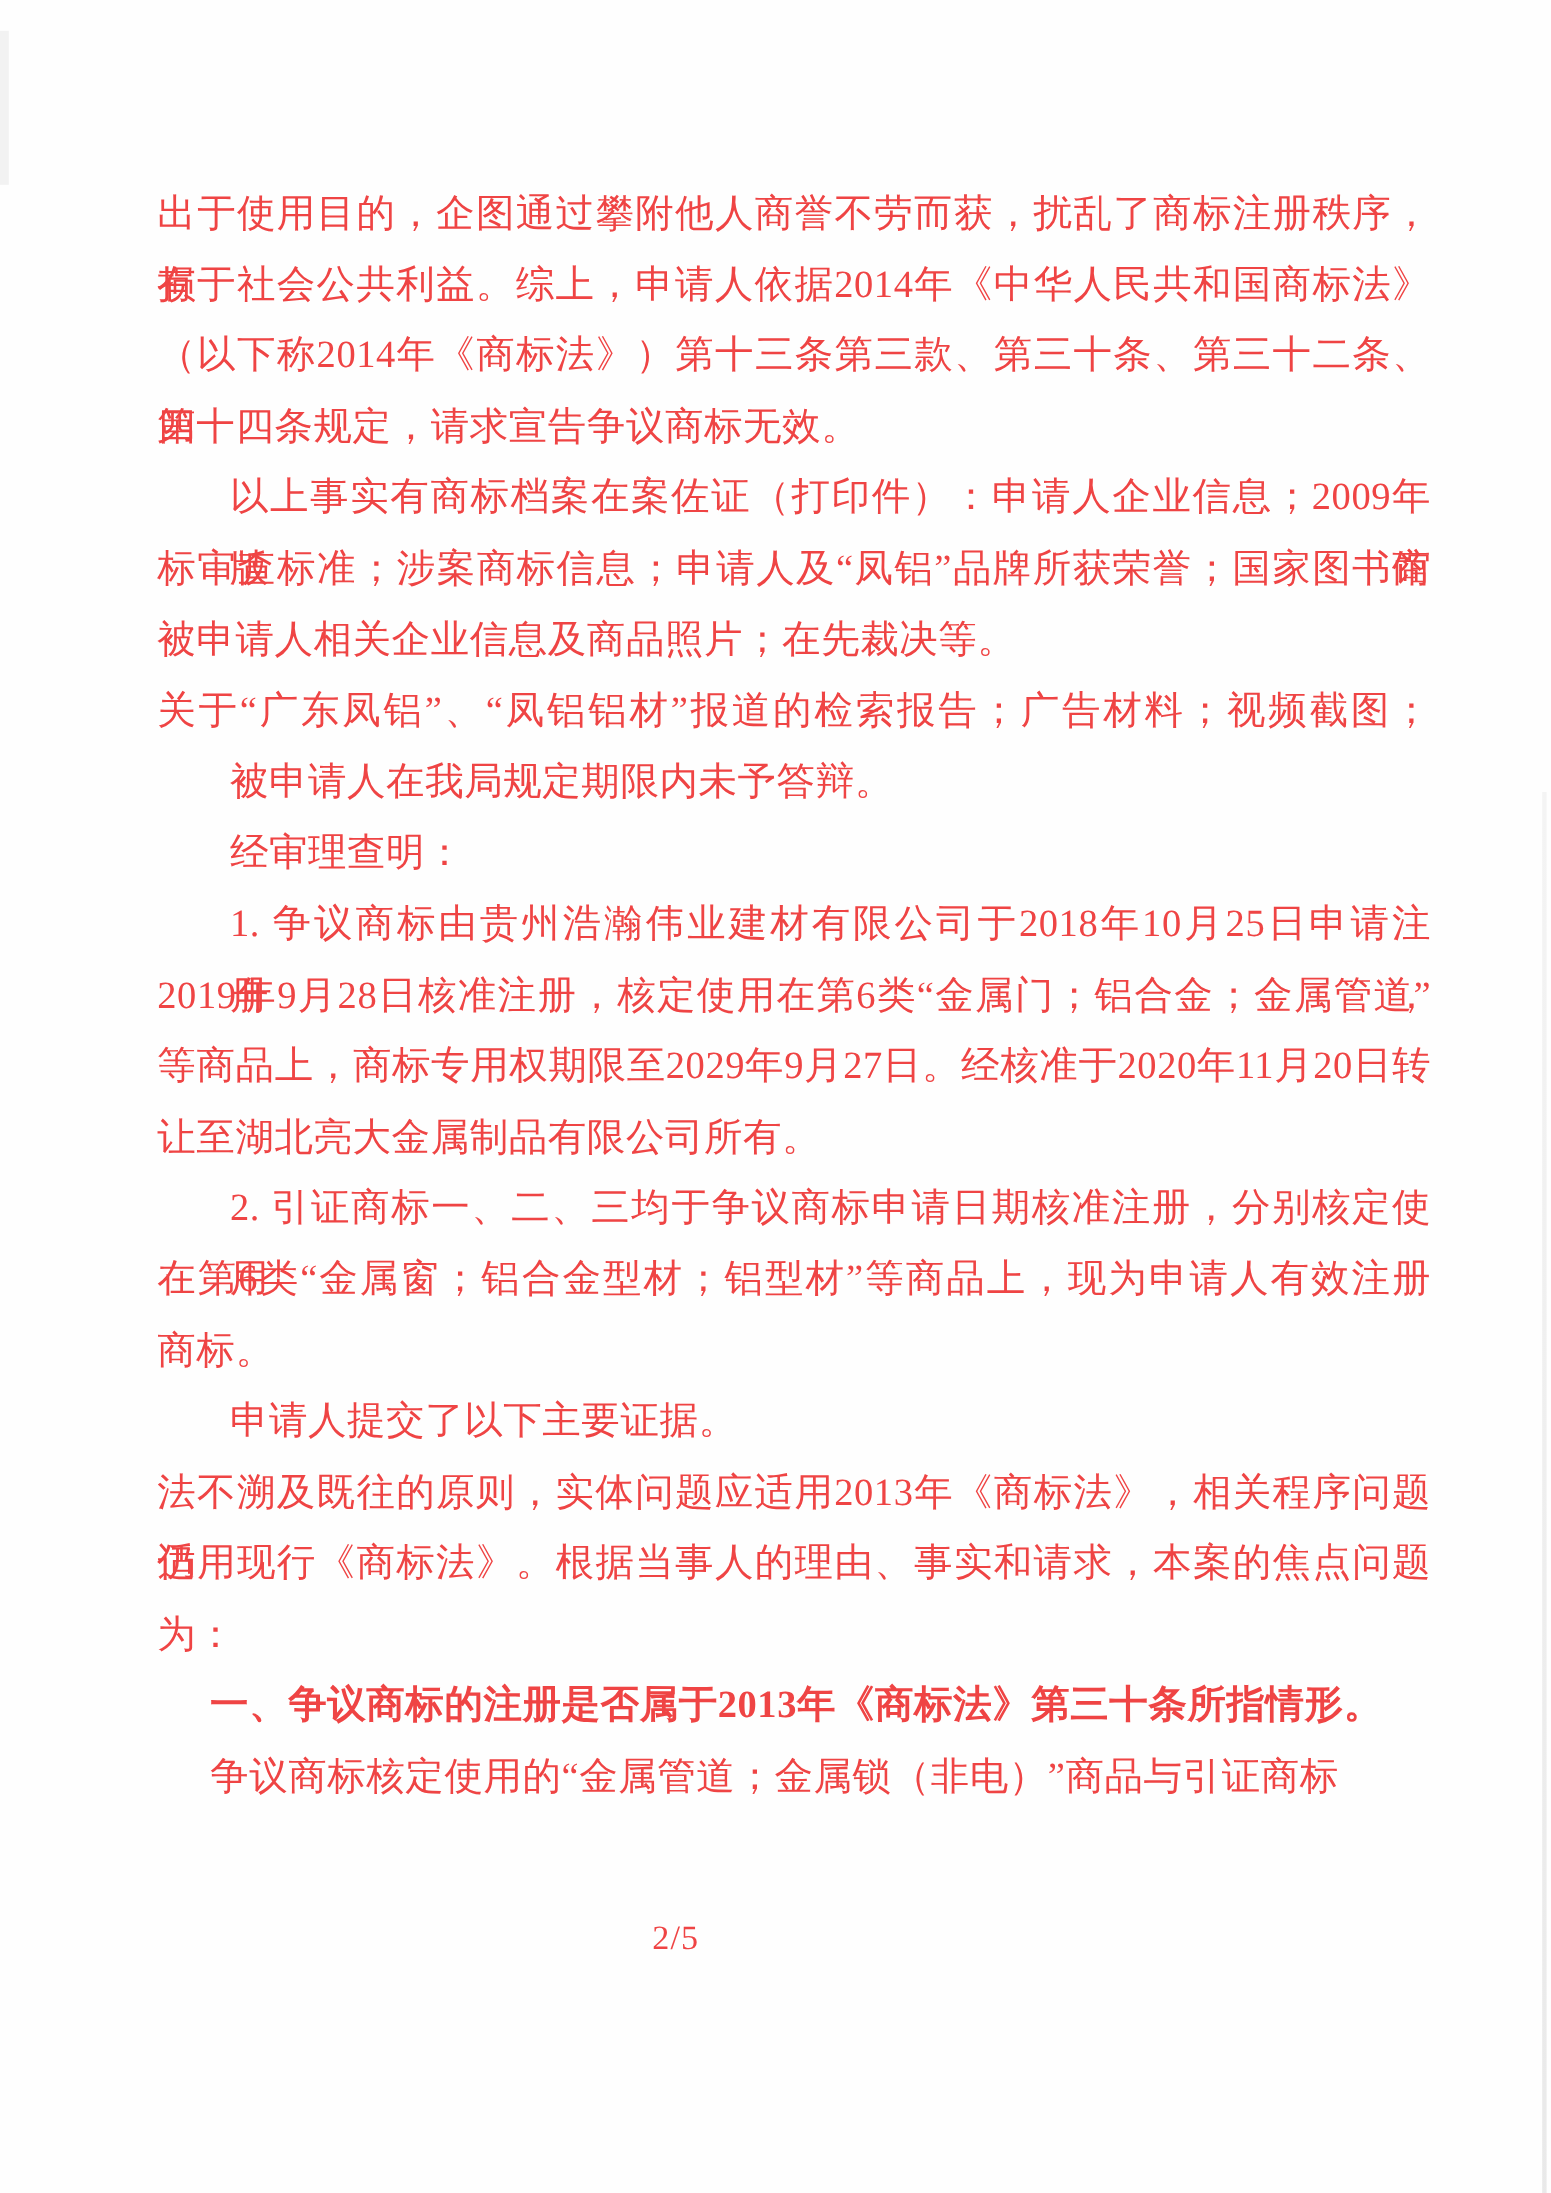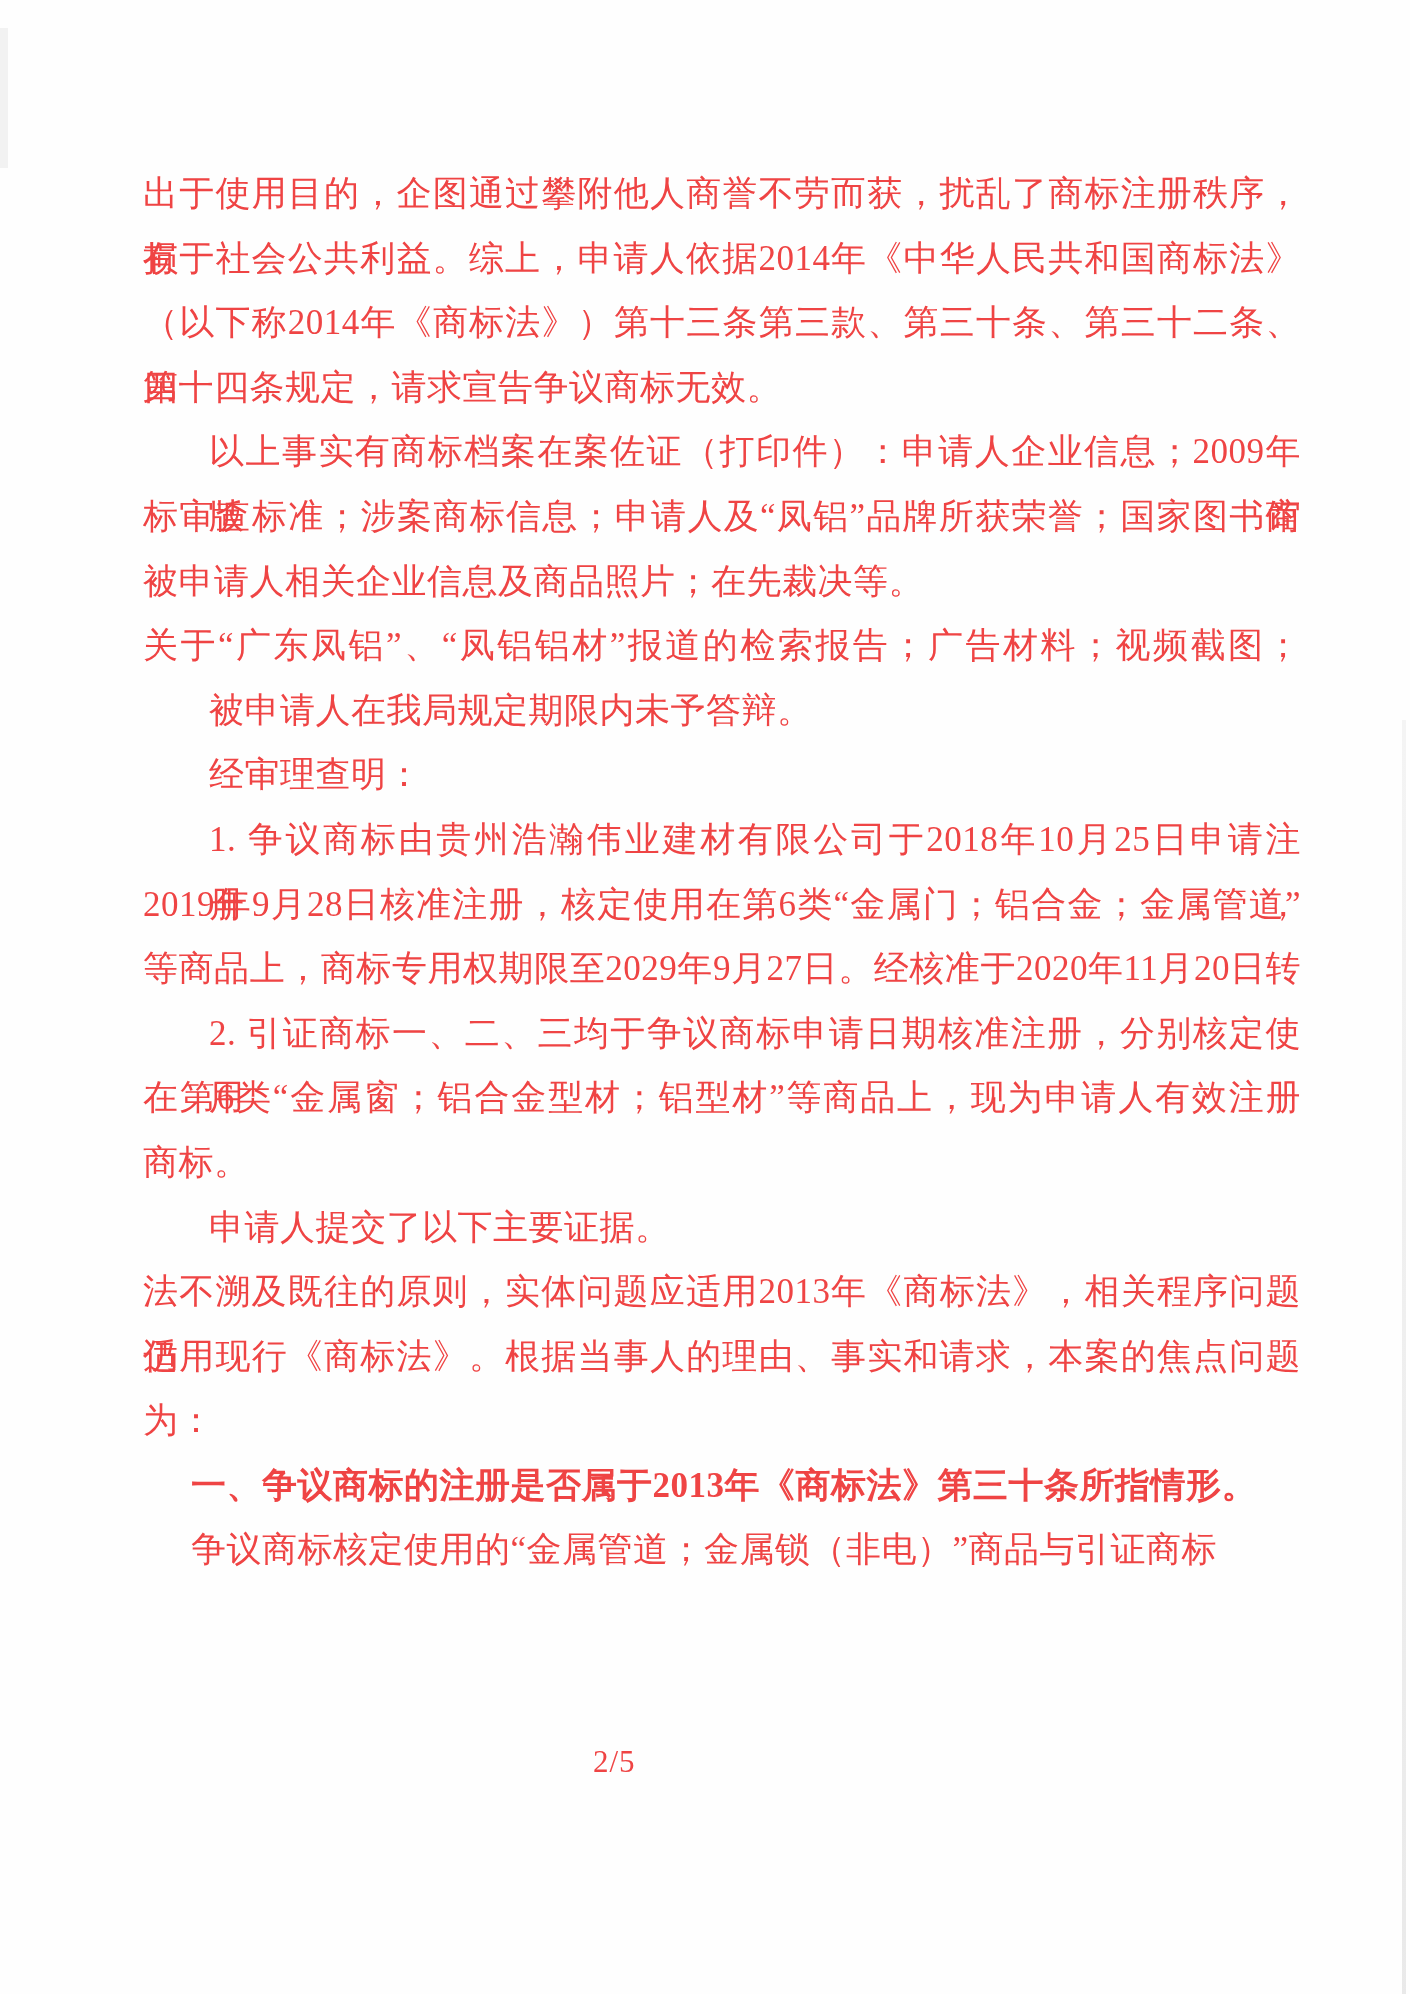--- a/index.html
+++ b/index.html
@@ -76,20 +76,21 @@
     <div class="ln">四十四条规定，请求宣告争议商标无效。</div>
     <div class="ln j ind">以上事实有商标档案在案佐证（打印件）：申请人企业信息；2009年版商</div>
     <div class="ln j">标审查标准；涉案商标信息；申请人及“凤铝”品牌所获荣誉；国家图书馆</div>
     <div class="ln">被申请人相关企业信息及商品照片；在先裁决等。</div>
     <div class="ln j">关于“广东凤铝”、“凤铝铝材”报道的检索报告；广告材料；视频截图；</div>
     <div class="ln ind">被申请人在我局规定期限内未予答辩。</div>
     <div class="ln ind">经审理查明：</div>
     <div class="ln j ind">1. 争议商标由贵州浩瀚伟业建材有限公司于2018年10月25日申请注册，</div>
     <div class="ln j">2019年9月28日核准注册，核定使用在第6类“金属门；铝合金；金属管道”</div>
     <div class="ln j">等商品上，商标专用权期限至2029年9月27日。经核准于2020年11月20日转</div>
+    <div class="ln">让至湖北亮大金属制品有限公司所有。</div>
     <div class="ln j ind">2. 引证商标一、二、三均于争议商标申请日期核准注册，分别核定使用</div>
     <div class="ln j">在第6类“金属窗；铝合金型材；铝型材”等商品上，现为申请人有效注册</div>
     <div class="ln">商标。</div>
     <div class="ln ind">申请人提交了以下主要证据。</div>
     <div class="ln j">法不溯及既往的原则，实体问题应适用2013年《商标法》，相关程序问题仍</div>
     <div class="ln j">适用现行《商标法》。根据当事人的理由、事实和请求，本案的焦点问题</div>
     <div class="ln">为：</div>
     <div class="ln ind2 bold">一、争议商标的注册是否属于2013年《商标法》第三十条所指情形。</div>
     <div class="ln ind2">争议商标核定使用的“金属管道；金属锁（非电）”商品与引证商标</div>
   </div>

